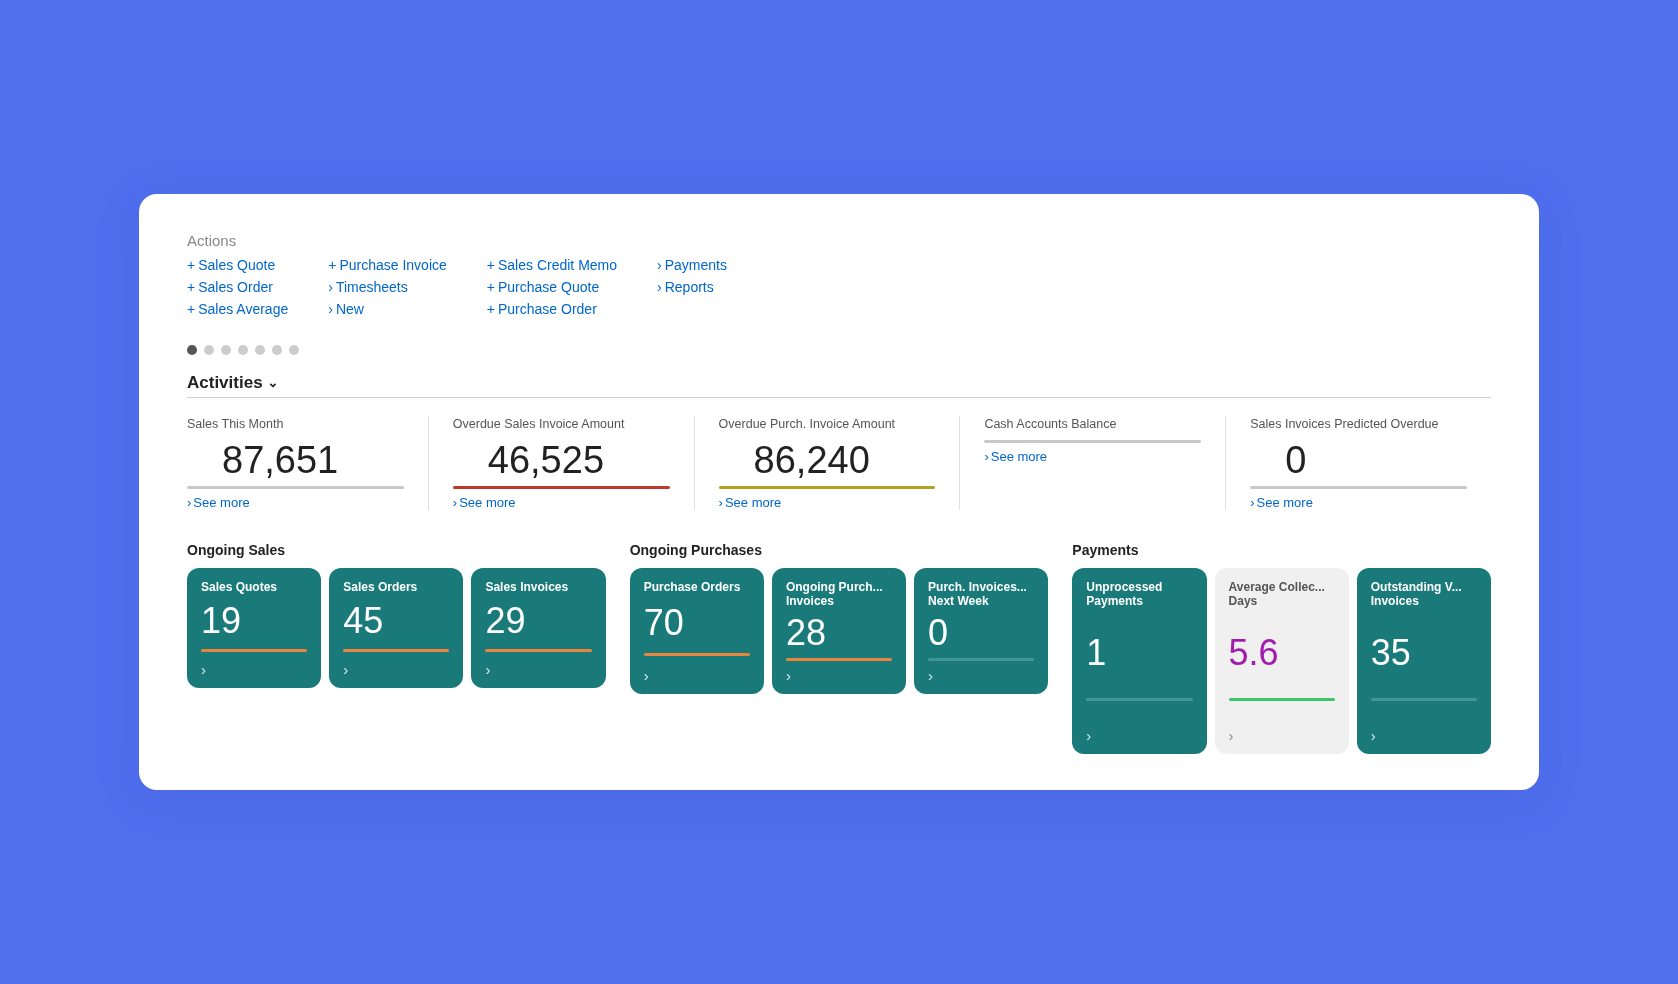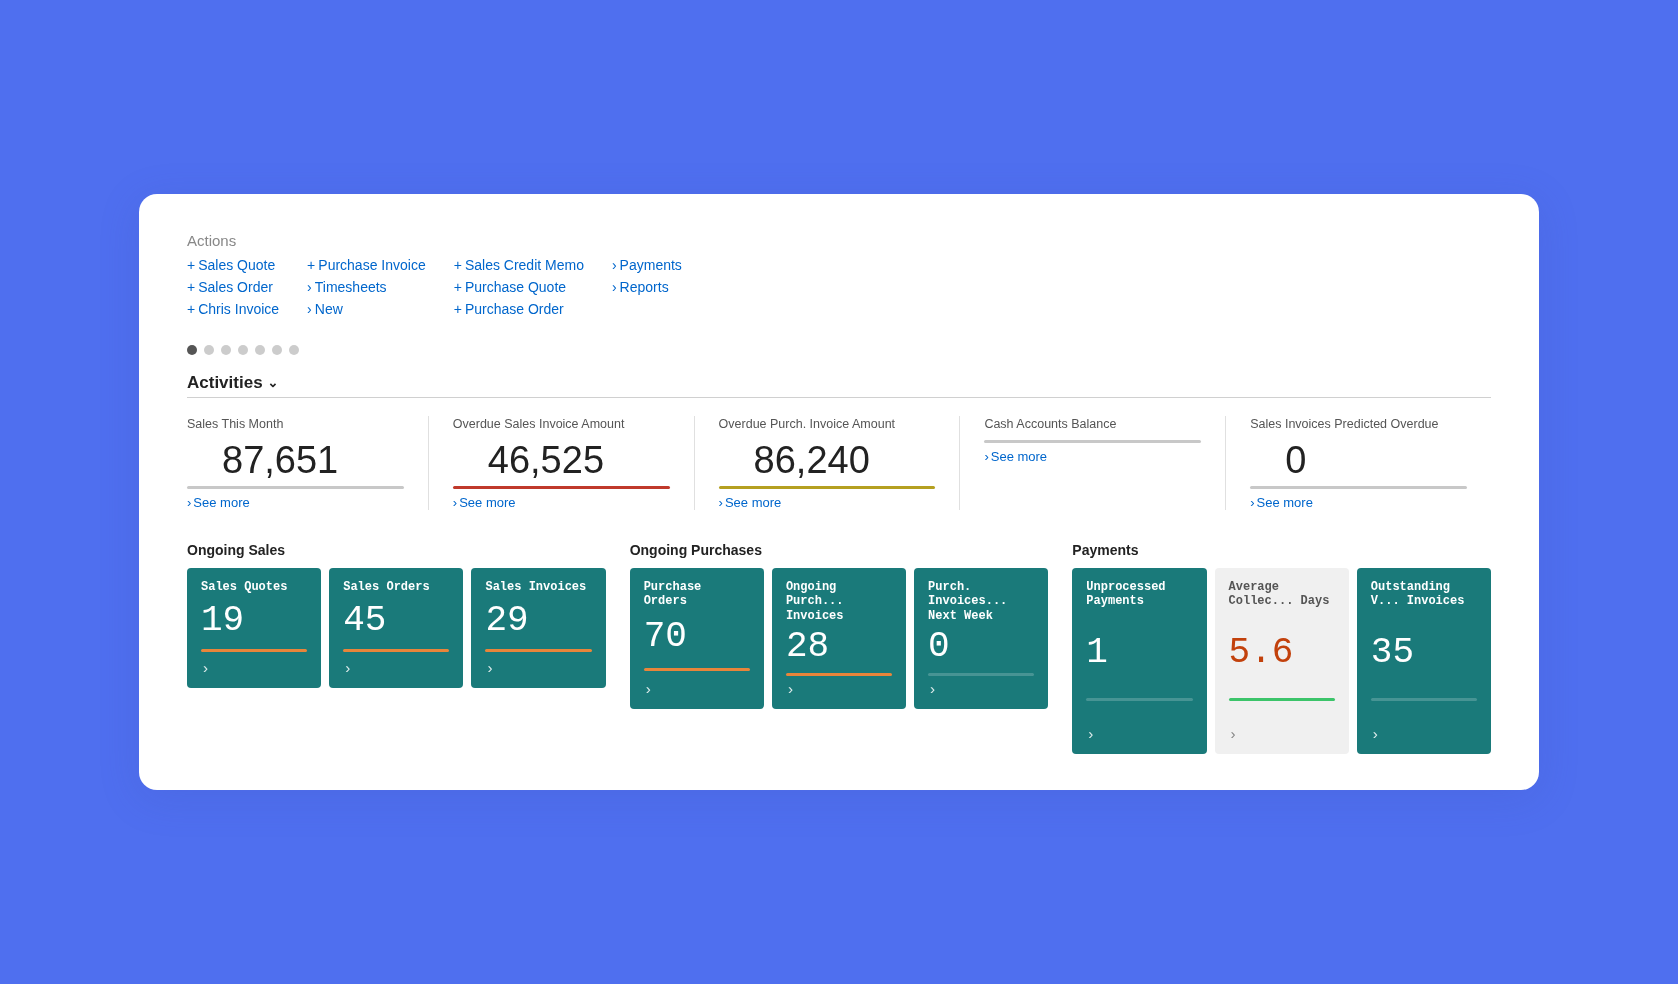--- a/index.html
+++ b/index.html
@@ -42,21 +42,21 @@
       padding-top: 2px;
     }
     .actions-label {
       font-size: 15px;
       color: #888;
       margin-bottom: 8px;
     }
     .actions-grid {
       display: grid;
       grid-template-columns: repeat(4, auto);
-      gap: 4px 4px;
+      gap: 4px 16px;
     }
     .actions-col {
       display: flex;
       flex-direction: column;
       gap: 6px;
       padding-right: 24px;
     }
     .action-link {
       font-size: 14px;
       color: #0066cc;
@@ -160,30 +160,29 @@
       font-weight: 700;
       color: #222;
       margin-bottom: 10px;
     }
     .cards-row {
       display: flex;
       gap: 8px;
     }
     .card-tile {
       background: #1a7a7a;
-      border-radius: 4px;
+      border-radius: 12px;
       padding: 12px 14px 10px 14px;
       color: #fff;
       min-width: 110px;
       flex: 1;
       display: flex;
       flex-direction: column;
       justify-content: space-between;
       min-height: 120px;
-      font-family: Liberation Mono, monospace;
     }
     .card-tile.light-gray {
       background: #f0f0f0;
       color: #222;
       gap: 20px;
     }
     .card-tile-label {
       font-size: 12px;
       font-weight: 600;
       color: #fff;
@@ -193,21 +192,21 @@
     .card-tile.light-gray .card-tile-label {
       color: #555;
     }
     .card-tile-value {
       font-size: 36px;
       font-weight: 300;
       color: #fff;
       line-height: 1.1;
     }
     .card-tile.light-gray .card-tile-value {
-      color: #c2410c;
+      color: #a21caf;
     }
     .card-tile-bar {
       height: 3px;
       border-radius: 2px;
       margin: 6px 0 4px 0;
       background: rgba(255,255,255,0.25);
     }
     .card-tile-bar.orange { background: #e8853a; }
     .card-tile-bar.green { background: #3cc46a; }
     .card-tile-chevron {
@@ -233,21 +232,21 @@
   <div class="header-row">
 
 
     <div class="actions-panel">
       <div class="actions-label">Actions</div>
       <div class="actions-grid">
 
         <div class="actions-col">
           <a class="action-link"><span class="plus">+</span><span>Sales Quote</span></a>
           <a class="action-link"><span class="plus">+</span><span>Sales Order</span></a>
-          <a class="action-link"><span class="plus">+</span><span>Chris Invoice</span></a>
+          <a class="action-link"><span class="plus">+</span><span>Sales Average</span></a>
         </div>
 
         <div class="actions-col">
           <a class="action-link"><span class="plus">+</span><span>Purchase Invoice</span></a>
           <a class="action-link"><span class="chevron">›</span><span>Timesheets</span></a>
           <a class="action-link"><span class="chevron">›</span><span>New</span></a>
         </div>
 
         <div class="actions-col">
           <a class="action-link"><span class="plus">+</span><span>Sales Credit Memo</span></a>

